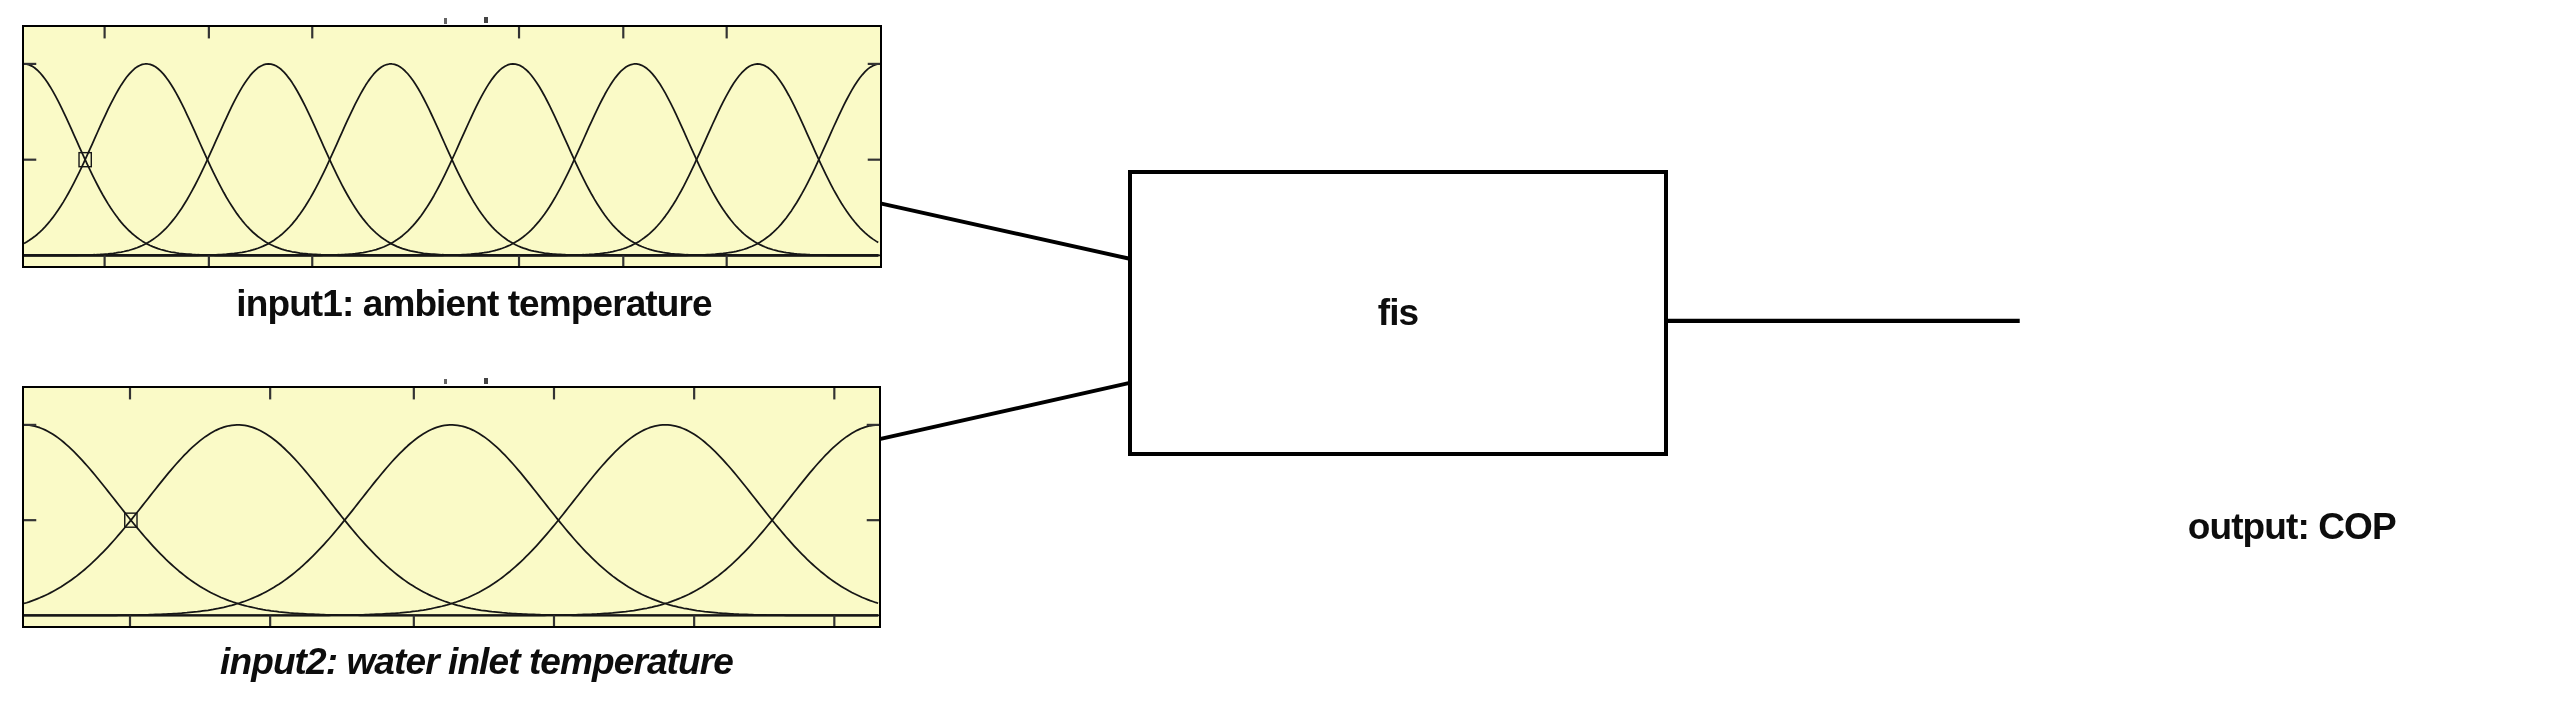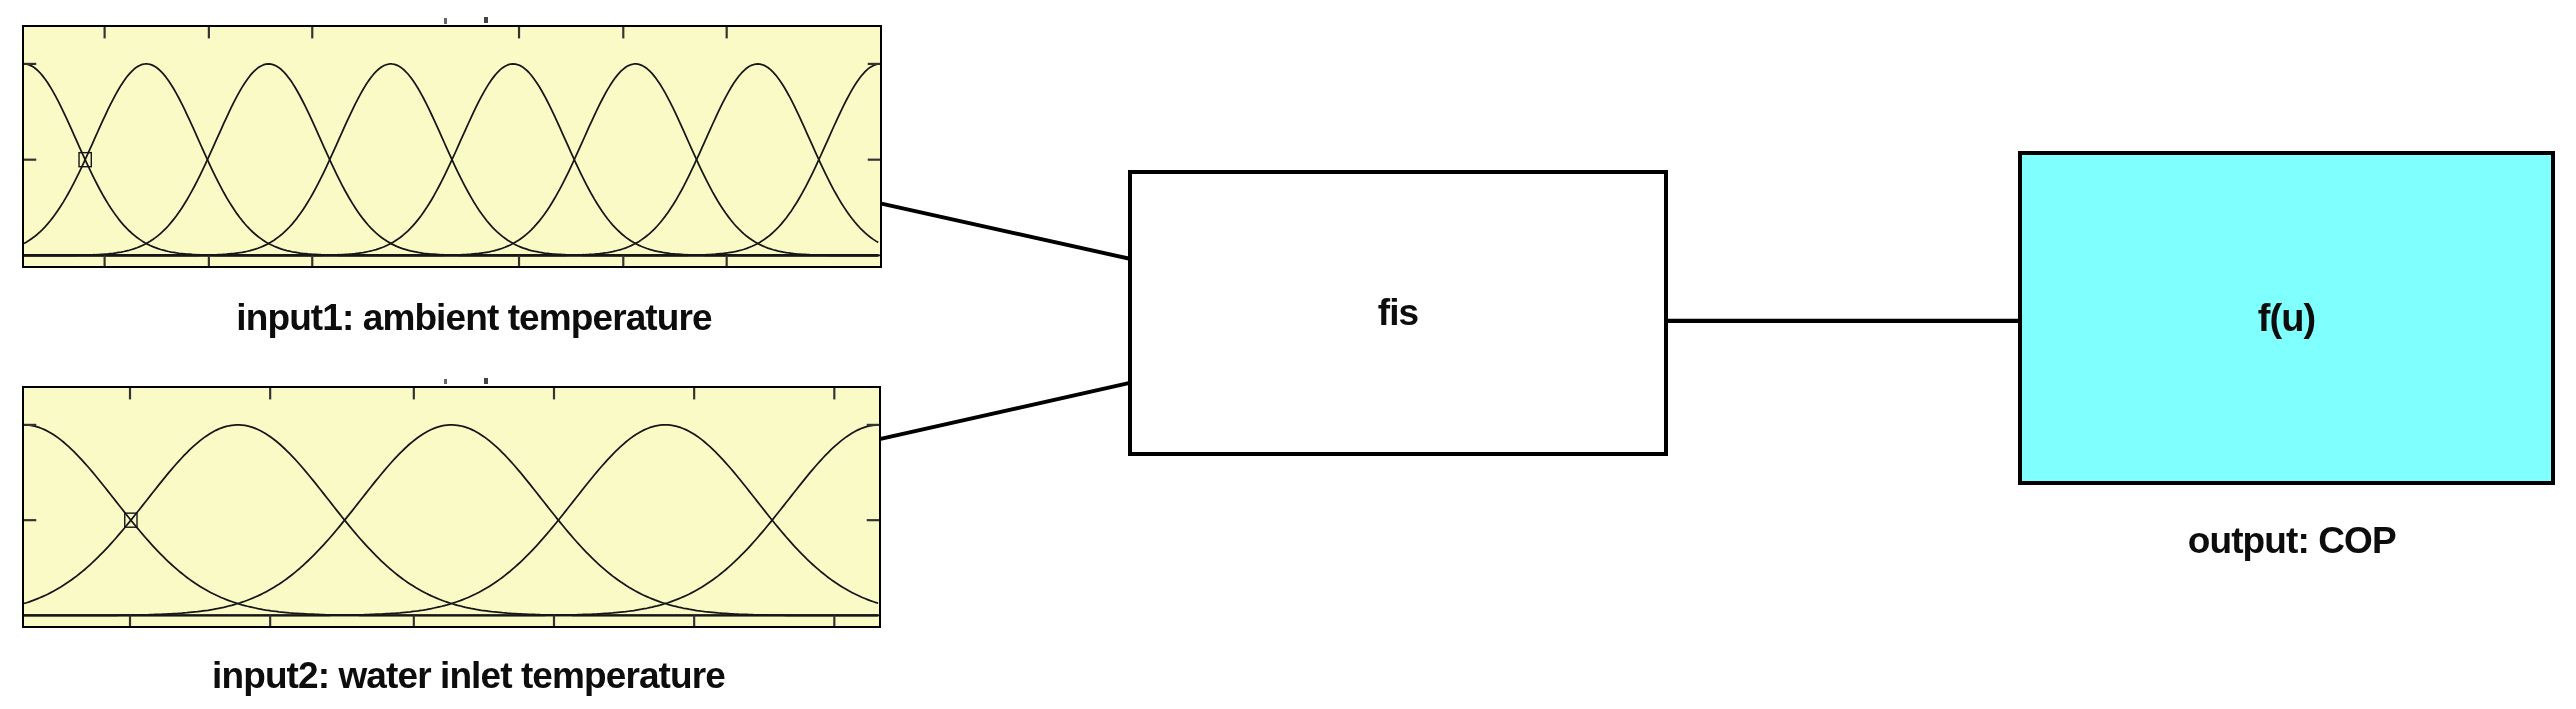--- a/index.html
+++ b/index.html
@@ -20,24 +20,23 @@
   #input2-block{left:22px;top:386px;width:859px;height:242px;}
   .mf-block svg{display:block;width:100%;height:100%;}
   .tick-remnant{
     position:absolute;background:#666;width:2.6px;height:5.2px;
   }
   .block-label{
     position:absolute;
     font-size:37px;font-weight:bold;letter-spacing:-0.9px;
     color:#0d0d0d;text-align:center;line-height:44px;
     white-space:nowrap;
-    margin-top:14px;
   }
   #input1-label{left:22px;top:282px;width:860px;transform:translateX(22px);}
-  #input2-label{left:10px;top:640px;width:859px;transform:translateX(29px);}
+  #input2-label{left:18px;top:640px;width:859px;transform:translateX(29px);font-style:italic;}
   #output-label{left:2018px;top:505px;width:537px;transform:translateX(5.2px);text-align:center;}
   #fis-block{
     position:absolute;left:1128px;top:170px;width:540px;height:286px;
     background:#ffffff;border:4.4px solid #000000;box-sizing:border-box;
     display:flex;flex-direction:column;align-items:center;justify-content:center;
     z-index:2;
   }
   #fis-block .fis-line{
     font-size:37px;font-weight:bold;letter-spacing:-0.9px;color:#0d0d0d;
     line-height:58px;text-align:center;
@@ -129,19 +128,16 @@
       </svg>
   </div>
   <div class="tick-remnant" style="left:444px;top:379px;"></div>
   <div class="tick-remnant" style="left:484px;top:378px;width:3.5px;height:6.1px;background:#444;"></div>
   <div class="block-label" id="input2-label">input2: water inlet temperature</div>
 
   <div id="fis-block">
     <div class="fis-line">fis</div>
   </div>
 
-  <div id="output-block">
-    <span class="fu-label">f(u)</span>
-  </div>
   <div class="block-label" id="output-label">output: COP</div>
 
 </div>
 
 
 </body></html>

